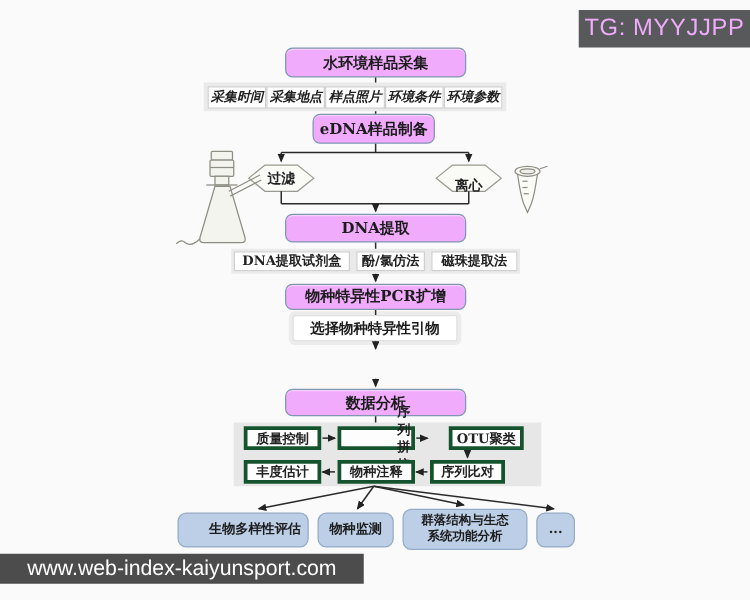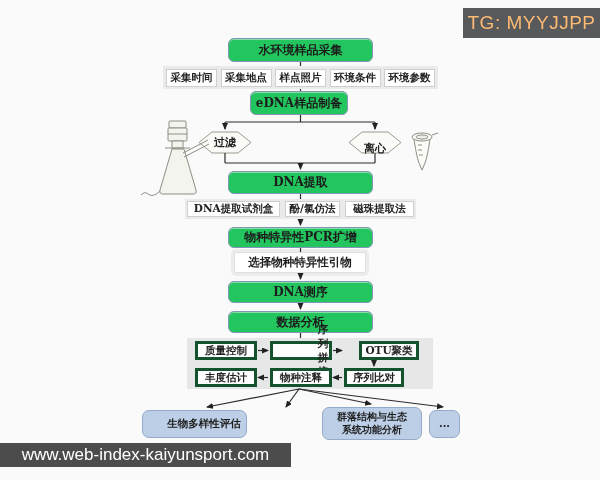--- a/index.html
+++ b/index.html
@@ -9,21 +9,21 @@
   }
   svg.layer { position:absolute; left:0; top:0; width:600px; height:480px; }
   svg.top-layer { pointer-events:none; }
 
   .node {
     position:absolute; box-sizing:border-box;
     display:flex; align-items:center; justify-content:center;
     text-align:center; color:#1c1c1c;
   }
   .blue {
-    background:#22c55e; border:1px solid #8096b4; border-radius:6px;
+    background:#f0abfc; border:1px solid #8096b4; border-radius:6px;
     font-weight:bold; font-size:12px;
     box-shadow:inset 0 1px 0 rgba(255,255,255,.45);
   }
   .strip { background:#eaeaea; display:flex; align-items:center; box-sizing:border-box; }
   .wbox {
     background:#ffffff; border:1px solid #cfcfcf; box-sizing:border-box;
     display:flex; align-items:center; justify-content:center;
     font-size:10.5px; font-weight:bold; color:#222;
   }
   .hexlabel {
@@ -39,21 +39,21 @@
   .primer {
     background:#ffffff; border:1px solid #e0e0e0; box-shadow:0 0 0 3px #ececec;
     font-weight:bold; font-size:11.5px; border-radius:2px;
   }
   .out {
     background:#bccfe6; border:1px solid #93abc8; border-radius:7px;
     font-weight:bold; font-size:10.5px; line-height:1.25;
   }
   .out-small { font-size:10px; padding:0 10px; }
   .badge {
-    position:absolute; background:#58595b; color:#fdba74;
+    position:absolute; background:#58595b; color:#f0abfc;
     font-family:"Liberation Sans","DejaVu Sans",sans-serif; font-size:19px;
     display:flex; align-items:center; justify-content:center; letter-spacing:.5px;
   }
   .wm {
     position:absolute; background:#4c4c4c; color:#ffffff;
     font-family:"Liberation Sans","DejaVu Sans",sans-serif; font-size:17px;
     display:flex; align-items:center; justify-content:center;
   }
 </style>
 </head>
@@ -85,21 +85,21 @@
       <ellipse cx="16" cy="7" rx="6" ry="2" fill="#f0f0ea"></ellipse>
       <path d="M26,5 l6,-2" fill="none"></path>
       <line x1="12" y1="15" x2="16" y2="15"></line>
       <line x1="12" y1="20" x2="16" y2="20"></line>
       <line x1="13" y1="25" x2="17" y2="25"></line>
     </g>
   </svg>
 
   <div class="node blue" style="left:228px; top:38px; width:145px; height:24px;">水环境样品采集</div>
 
-  <div class="strip" style="position:absolute; left:163px; top:66px; width:275px; height:23px; padding:0 3px; justify-content:space-between;">
+  <div class="strip" style="position:absolute; left:163px; top:66px; width:242px; height:23px; padding:0 3px; justify-content:space-between;font-style:italic;">
     <div class="wbox" style="width:51px; height:18px;">采集时间</div>
     <div class="wbox" style="width:51px; height:18px;">采集地点</div>
     <div class="wbox" style="width:51px; height:18px;">样点照片</div>
     <div class="wbox" style="width:51px; height:18px;">环境条件</div>
     <div class="wbox" style="width:51px; height:18px;">环境参数</div>
   </div>
 
   <div class="node blue" style="left:250px; top:91px; width:98px; height:24px;">eDNA样品制备</div>
 
   <div class="hexlabel" style="left:199px; top:132px; width:52px; height:21px;">过滤</div>
@@ -110,34 +110,34 @@
   <div class="strip" style="position:absolute; left:185px; top:199px; width:231px; height:20px; padding:0 2px; justify-content:space-between;">
     <div class="wbox" style="width:93px; height:16px;">DNA提取试剂盒</div>
     <div class="wbox" style="width:55px; height:16px;">酚/氯仿法</div>
     <div class="wbox" style="width:69px; height:16px;">磁珠提取法</div>
   </div>
 
   <div class="node blue" style="left:228px; top:227px; width:145px; height:21px;">物种特异性PCR扩增</div>
 
   <div class="node primer" style="left:234px; top:252px; width:132px; height:21px;">选择物种特异性引物</div>
 
-  <div class="node blue" style="left:228px; top:281px; width:145px; height:22px;">DNA测序</div>
 
   <div class="node blue" style="left:228px; top:311px; width:145px; height:22px;">数据分析</div>
 
   <div class="panel" style="left:187px; top:338px; width:246px; height:51px;">
     <div class="pbox" style="left:8px;   top:3px;  width:62px; height:19px;">质量控制</div>
     <div class="pbox" style="left:83px;  top:3px;  width:62px; height:19px;padding-left:44px;">序列拼接</div>
     <div class="pbox" style="left:172px; top:3px;  width:60px; height:19px;">OTU聚类</div>
     <div class="pbox" style="left:8px;   top:30px; width:62px; height:19px;">丰度估计</div>
     <div class="pbox" style="left:83px;  top:30px; width:62px; height:19px;">物种注释</div>
     <div class="pbox" style="left:157px; top:30px; width:60px; height:19px;">序列比对</div>
   </div>
 
   <div class="node out" style="left:142px; top:410px; width:105px; height:28px;padding-left:19px;">生物多样性评估</div>
+  <div class="node out" style="left:254px; top:410px; width:61px; height:28px;">物种监测</div>
   <div class="node out out-small" style="left:322px; top:407px; width:100px; height:33px;">群落结构与生态系统功能分析</div>
   <div class="node out" style="left:429px; top:410px; width:31px; height:28px;">...</div>
 
   <div class="badge" style="left:463px; top:8px; width:137px; height:30px;">TG: MYYJJPP</div>
   <div class="wm" style="left:0px; top:443px; width:291px; height:24px;">www.web-index-kaiyunsport.com</div>
 
   <svg class="layer top-layer">
     <defs>
       <marker id="arr" markerWidth="8" markerHeight="8" refX="6" refY="3" orient="auto" markerUnits="userSpaceOnUse">
         <path d="M0,0 L7,3 L0,6 Z" fill="#222"></path>

